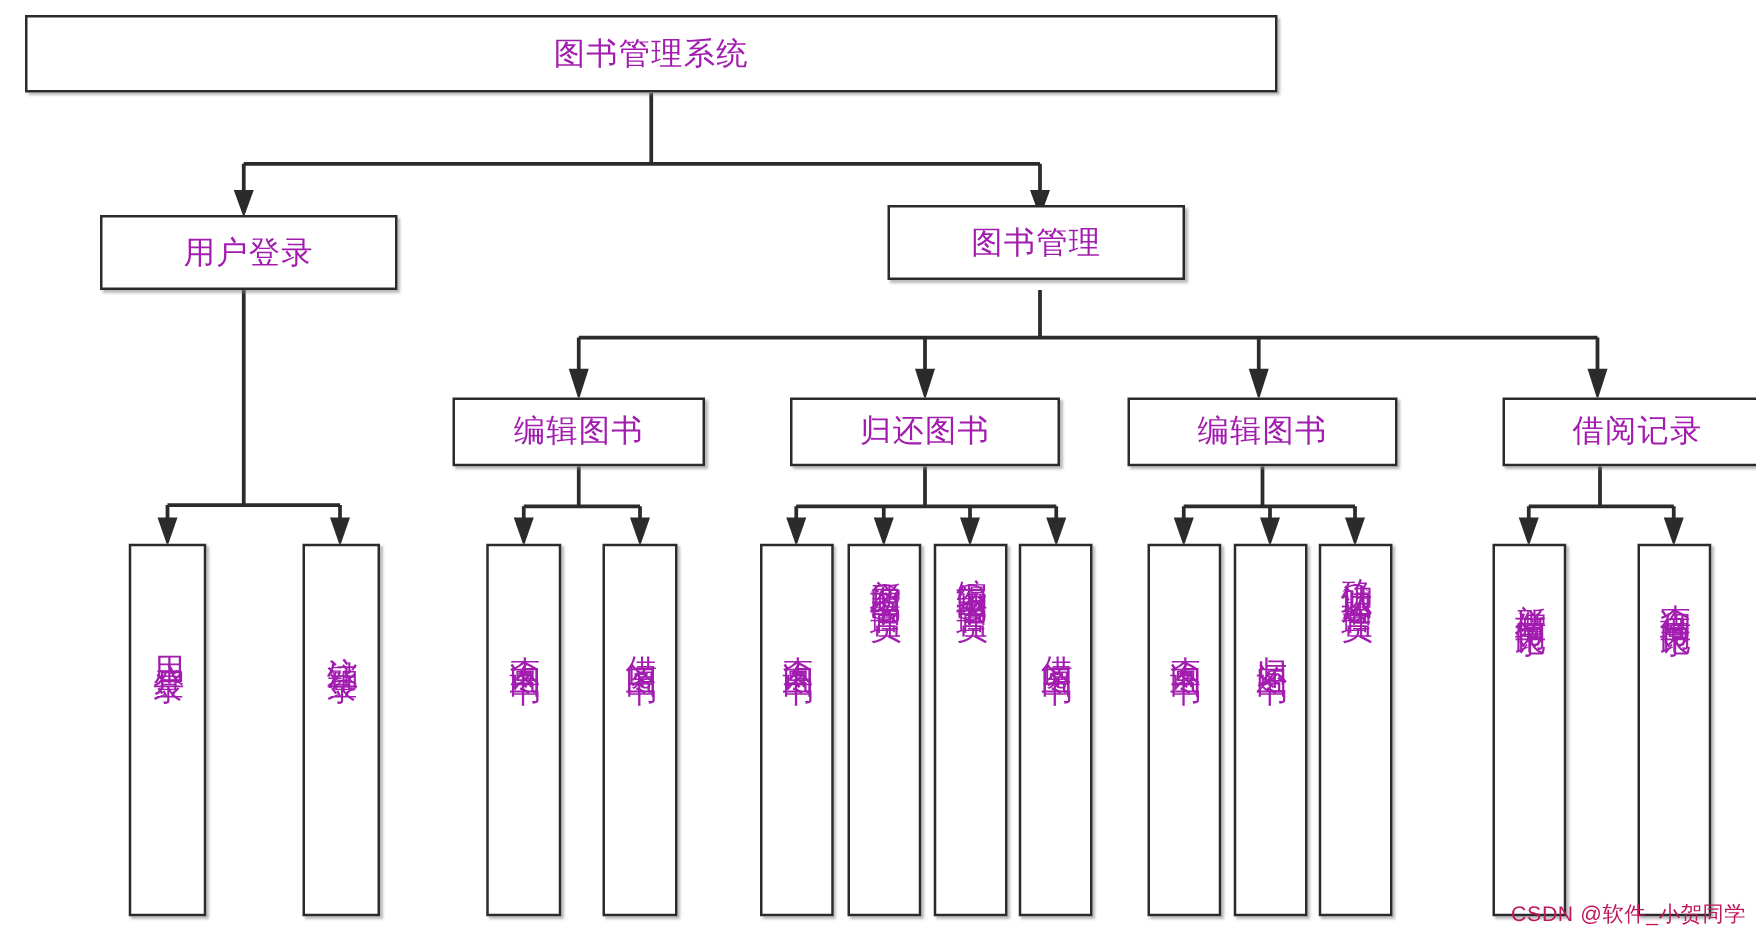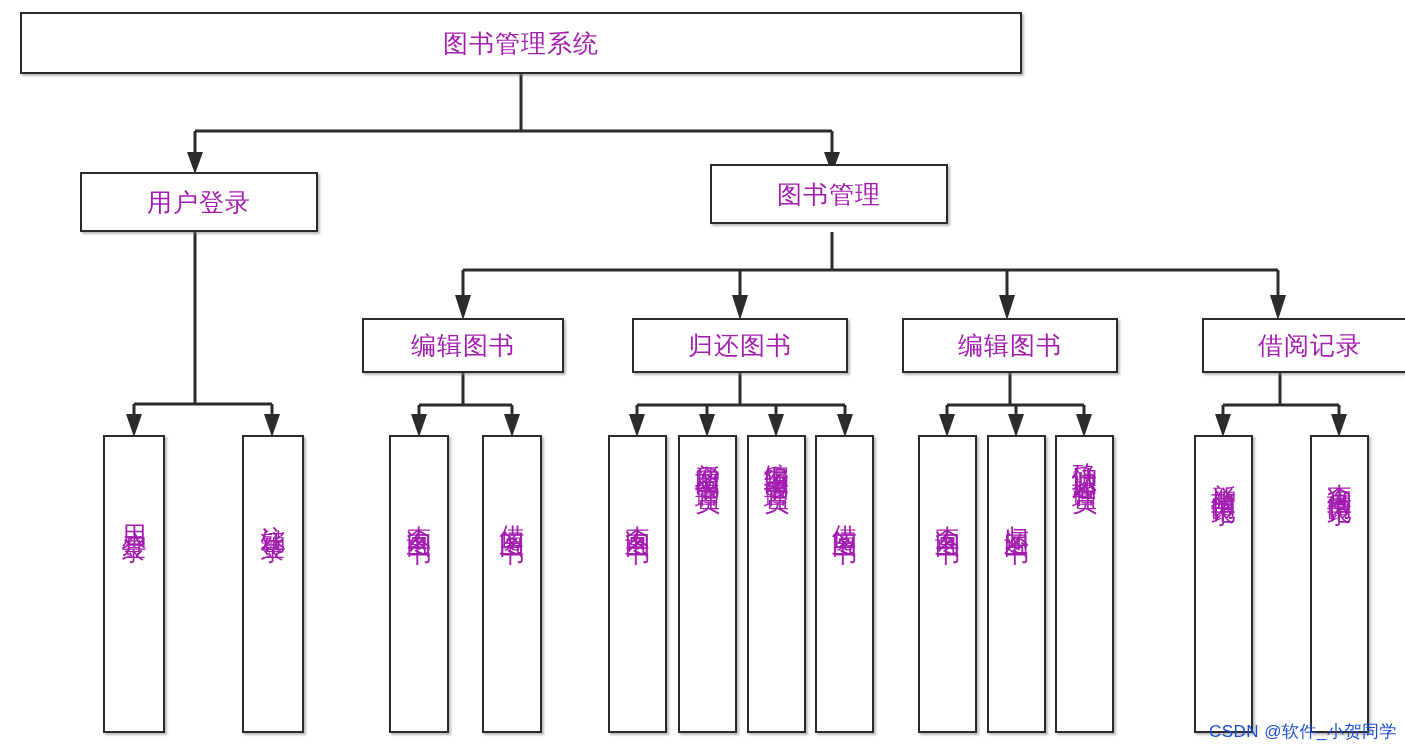--- a/index.html
+++ b/index.html
@@ -61,21 +61,21 @@
     line-height:1;
     height:auto;
   }
   .node.vert.tall .lbl{ letter-spacing:4px; }
   
   #watermark{
     position:absolute;
     right:8px;
     bottom:4px;
     font-size:17px;
-    color:#1d4ed8;
+    color:#be185d;
     letter-spacing:0.5px;
     white-space:nowrap;
     z-index:9;
     font-family:"Liberation Sans","DejaVu Sans",sans-serif;
   }
 </style>
 </head>
 <body>
 
 <div id="canvas">

